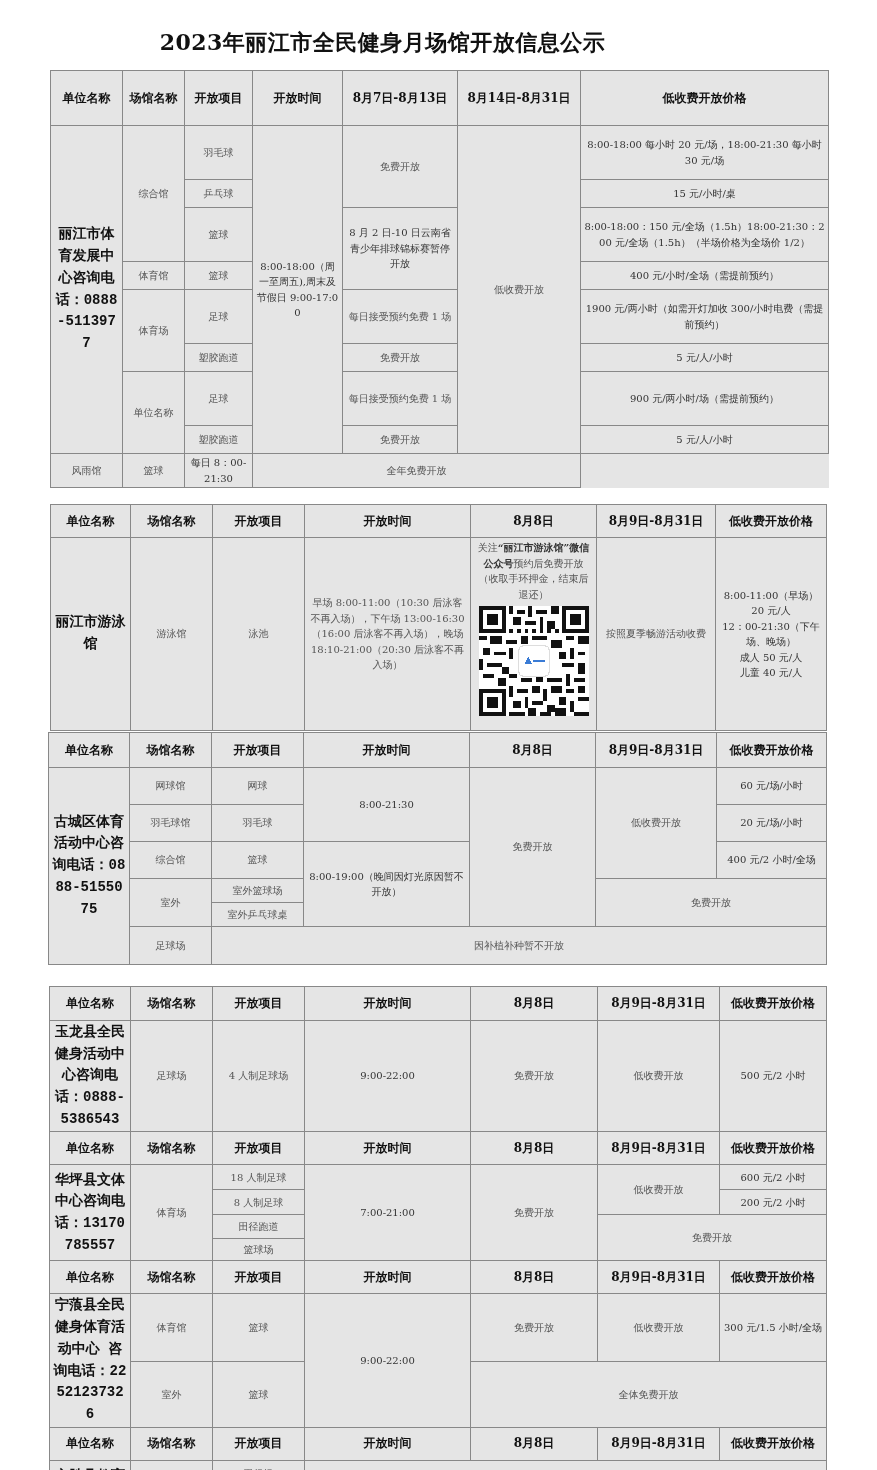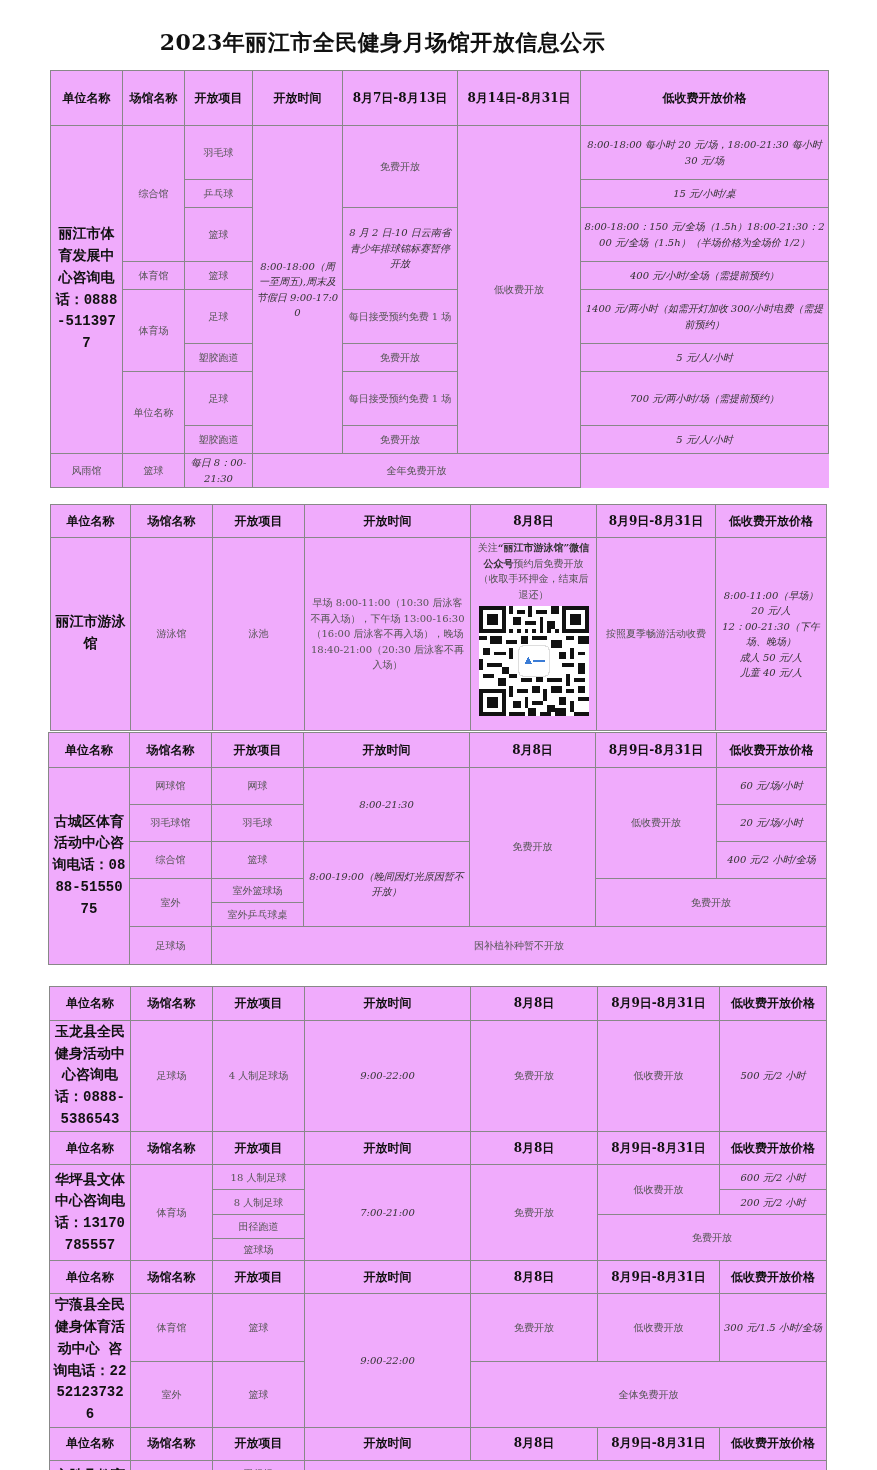--- a/index.html
+++ b/index.html
@@ -1,26 +1,26 @@
 <!DOCTYPE html>
 <html><head>
 <meta charset="utf-8">
 <style>
   html, body { margin: 0; padding: 0; background: #ffffff; }
   body { width: 877px; height: 1470px; position: relative; overflow: hidden;
          font-family: "DejaVu Serif", "Liberation Serif", serif; color: #222; }
   .title { position: absolute; left: 0; top: 28px; width: 765px; text-align: center;
            font-size: 22px; font-weight: bold; color: #111; letter-spacing: 0.5px; }
-  table { position: absolute; border-collapse: collapse; table-layout: fixed; background: #f0abfc; }
+  table { position: absolute; border-collapse: collapse; table-layout: fixed; background: #e5e5e5; }
   td { border: 1px solid #888; text-align: center; vertical-align: middle;
        font-size: 10px; line-height: 1.55; padding: 1px 3px; color: #555; word-break: break-all; }
   th { border: 1px solid #888; text-align: center; vertical-align: middle;
        font-size: 12px; font-weight: bold; color: #111; padding: 0 2px; }
   td.unit { font-weight: bold; color: #111; font-size: 14px; font-family: Liberation Mono, monospace; }
-  td.dark { color: #333; font-style: italic; }
+  td.dark { color: #333; }
   .qr { width: 110px; height: 110px; margin: 4px auto 0; position: relative; }
   .qr svg { display: block; }
   .bold { font-weight: bold; color: #333; }
 </style>
 </head>
 <body>
 
 <div class="title">2023年丽江市全民健身月场馆开放信息公示</div>
 
 <table style="left:50px; top:70px; width:778px;">
@@ -63,32 +63,32 @@
   </tr>
   <tr style="height:28px">
     <td>体育馆</td>
     <td>篮球</td>
     <td class="dark">400 元/小时/全场（需提前预约）</td>
   </tr>
   <tr style="height:54px">
     <td rowspan="2">体育场</td>
     <td>足球</td>
     <td>每日接受预约免费 1 场</td>
-    <td class="dark">1400 元/两小时（如需开灯加收 300/小时电费（需提前预约）</td>
+    <td class="dark">1900 元/两小时（如需开灯加收 300/小时电费（需提前预约）</td>
   </tr>
   <tr style="height:28px">
     <td>塑胶跑道</td>
     <td>免费开放</td>
     <td class="dark">5 元/人/小时</td>
   </tr>
   <tr style="height:54px">
     <td rowspan="2">单位名称</td>
     <td>足球</td>
     <td>每日接受预约免费 1 场</td>
-    <td class="dark">700 元/两小时/场（需提前预约）</td>
+    <td class="dark">900 元/两小时/场（需提前预约）</td>
   </tr>
   <tr style="height:28px">
     <td>塑胶跑道</td>
     <td>免费开放</td>
     <td class="dark">5 元/人/小时</td>
   </tr>
   <tr style="height:28px">
     <td>风雨馆</td>
     <td>篮球</td>
     <td class="dark">每日 8：00-21:30</td>
@@ -114,21 +114,21 @@
     <th>开放项目</th>
     <th>开放时间</th>
     <th>8月8日</th>
     <th>8月9日-8月31日</th>
     <th>低收费开放价格</th>
   </tr>
   <tr style="height:193px">
     <td class="unit">丽江市游泳馆</td>
     <td>游泳馆</td>
     <td>泳池</td>
-    <td>早场 8:00-11:00（10:30 后泳客不再入场），下午场 13:00-16:30（16:00 后泳客不再入场），晚场 18:40-21:00（20:30 后泳客不再入场）</td>
+    <td>早场 8:00-11:00（10:30 后泳客不再入场），下午场 13:00-16:30（16:00 后泳客不再入场），晚场 18:10-21:00（20:30 后泳客不再入场）</td>
     <td style="vertical-align:top; padding-top:2px;">
       <div style="text-align:center;"><span>关注</span><span class="bold">“丽江市游泳馆”微信公众号</span><span>预约后免费开放（收取手环押金，结束后退还）</span></div>
       <div class="qr">
         <svg width="110" height="110" viewBox="0 0 29 29" shape-rendering="crispEdges">
           <rect width="29" height="29" fill="#fff"></rect>
           <g fill="#111">
             <rect x="0" y="0" width="7" height="7"></rect>
                 <rect x="1" y="1" width="5" height="5" fill="#fff"></rect>
                 <rect x="2" y="2" width="3" height="3"></rect>
             <rect x="22" y="0" width="7" height="7"></rect>

